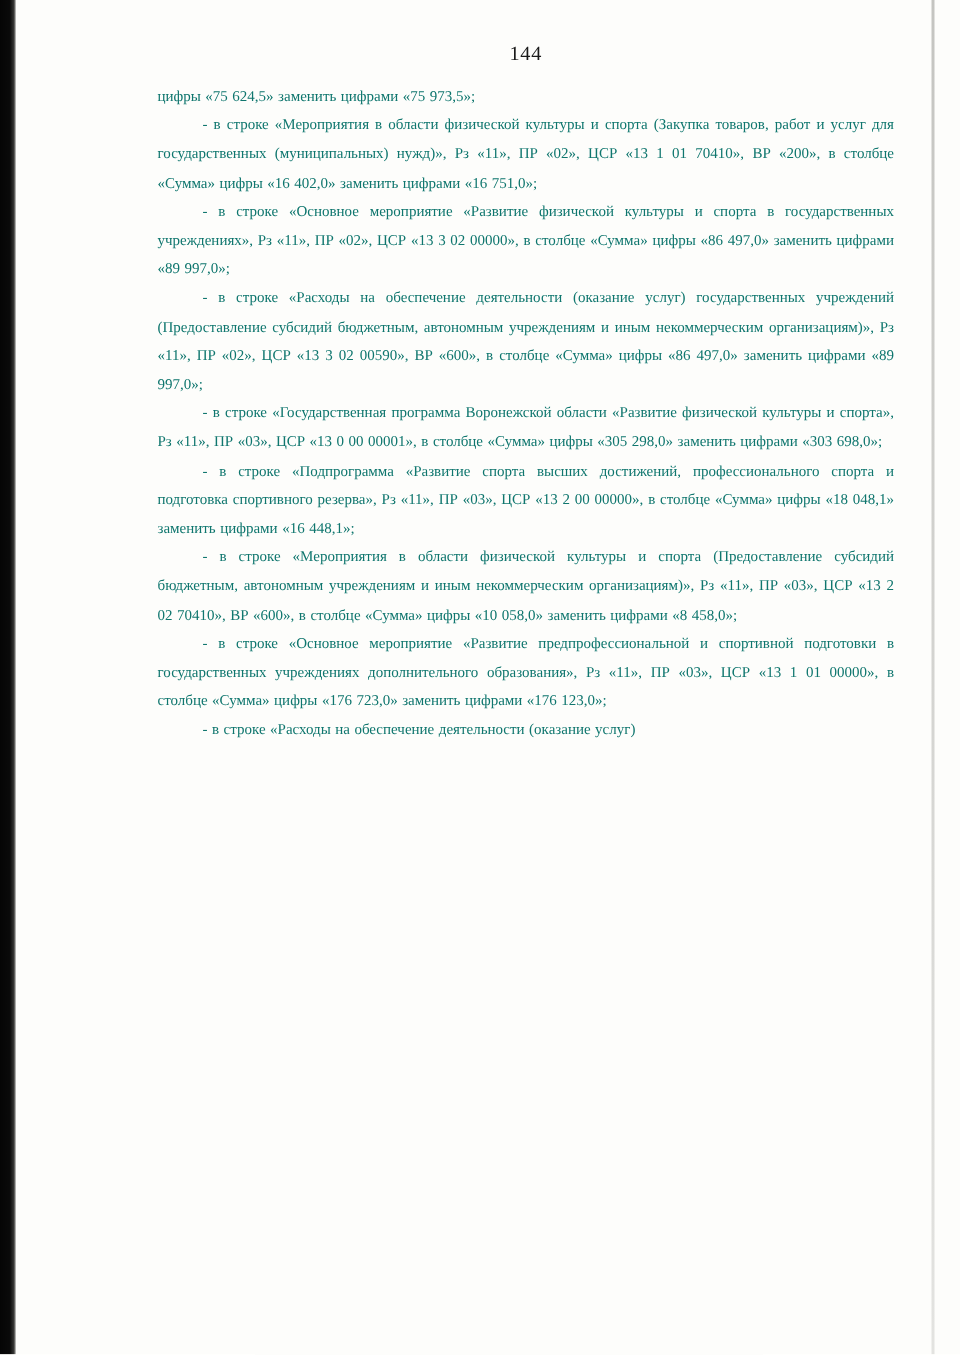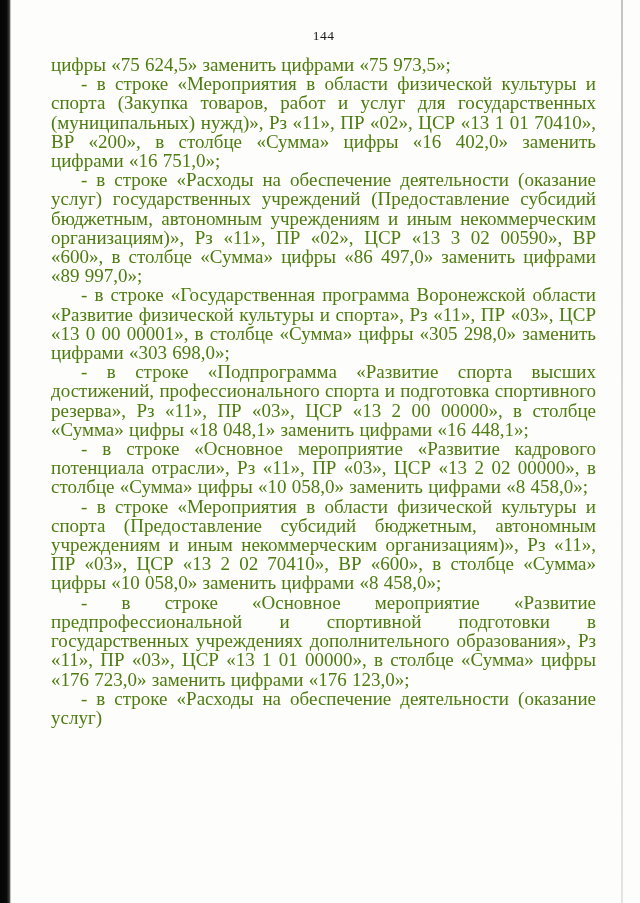--- a/index.html
+++ b/index.html
@@ -27,59 +27,59 @@
   
   .scan-edge-right {
     position: absolute;
     right: 17px; top: 0;
     width: 2px; height: 100%;
     background: linear-gradient(to bottom, rgba(150,150,145,0.55), rgba(150,150,145,0.25));
   }
 
   .page-content {
     position: relative;
-    padding: 28px 44px 0 51px;
+    padding: 28px 44px 0 105px;
   }
 
   .page-number {
     text-align: center;
     font-size: 13.5px;
     letter-spacing: 0.5px;
     margin-bottom: 11px;
     color: #1a1a1a;
   }
 
   .doc-body p {
-    font-size: 19px;
+    font-size: 10px;
     line-height: 19.2px;
     text-align: justify;
     text-indent: 30px;
     word-spacing: 0.5px;
-    color: #4d7c0f;
+    color: #0f766e;
   }
 
   .doc-body p.continuation {
     text-indent: 0;
   }
 </style>
 </head>
 <body>
 
 <div class="scan-page">
   <div class="scan-edge-left"></div>
   <div class="scan-edge-right"></div>
 
   <div class="page-content">
     <div class="page-number">144</div>
 
     <div class="doc-body">
       <p class="continuation">цифры «75 624,5» заменить цифрами «75 973,5»;</p>
       <p>- в строке «Мероприятия в области физической культуры и спорта (Закупка товаров, работ и услуг для государственных (муниципальных) нужд)», Рз «11», ПР «02», ЦСР «13 1 01 70410», ВР «200», в столбце «Сумма» цифры «16 402,0» заменить цифрами «16 751,0»;</p>
+      <p>- в строке «Основное мероприятие «Развитие физической культуры и спорта в государственных учреждениях», Рз «11», ПР «02», ЦСР «13 3 02 00000», в столбце «Сумма» цифры «86 497,0» заменить цифрами «89 997,0»;</p>
       <p>- в строке «Расходы на обеспечение деятельности (оказание услуг) государственных учреждений (Предоставление субсидий бюджетным, автономным учреждениям и иным некоммерческим организациям)», Рз «11», ПР «02», ЦСР «13 3 02 00590», ВР «600», в столбце «Сумма» цифры «86 497,0» заменить цифрами «89 997,0»;</p>
       <p>- в строке «Государственная программа Воронежской области «Развитие физической культуры и спорта», Рз «11», ПР «03», ЦСР «13 0 00 00001», в столбце «Сумма» цифры «305 298,0» заменить цифрами «303 698,0»;</p>
       <p>- в строке «Подпрограмма «Развитие спорта высших достижений, профессионального спорта и подготовка спортивного резерва», Рз «11», ПР «03», ЦСР «13 2 00 00000», в столбце «Сумма» цифры «18 048,1» заменить цифрами «16 448,1»;</p>
-      <p>- в строке «Основное мероприятие «Развитие кадрового потенциала отрасли», Рз «11», ПР «03», ЦСР «13 2 02 00000», в столбце «Сумма» цифры «10 058,0» заменить цифрами «8 458,0»;</p>
       <p>- в строке «Мероприятия в области физической культуры и спорта (Предоставление субсидий бюджетным, автономным учреждениям и иным некоммерческим организациям)», Рз «11», ПР «03», ЦСР «13 2 02 70410», ВР «600», в столбце «Сумма» цифры «10 058,0» заменить цифрами «8 458,0»;</p>
       <p>- в строке «Основное мероприятие «Развитие предпрофессиональной и спортивной подготовки в государственных учреждениях дополнительного образования», Рз «11», ПР «03», ЦСР «13 1 01 00000», в столбце «Сумма» цифры «176 723,0» заменить цифрами «176 123,0»;</p>
       <p>- в строке «Расходы на обеспечение деятельности (оказание услуг)</p>
     </div>
   </div>
 </div>
 
 </body></html>

